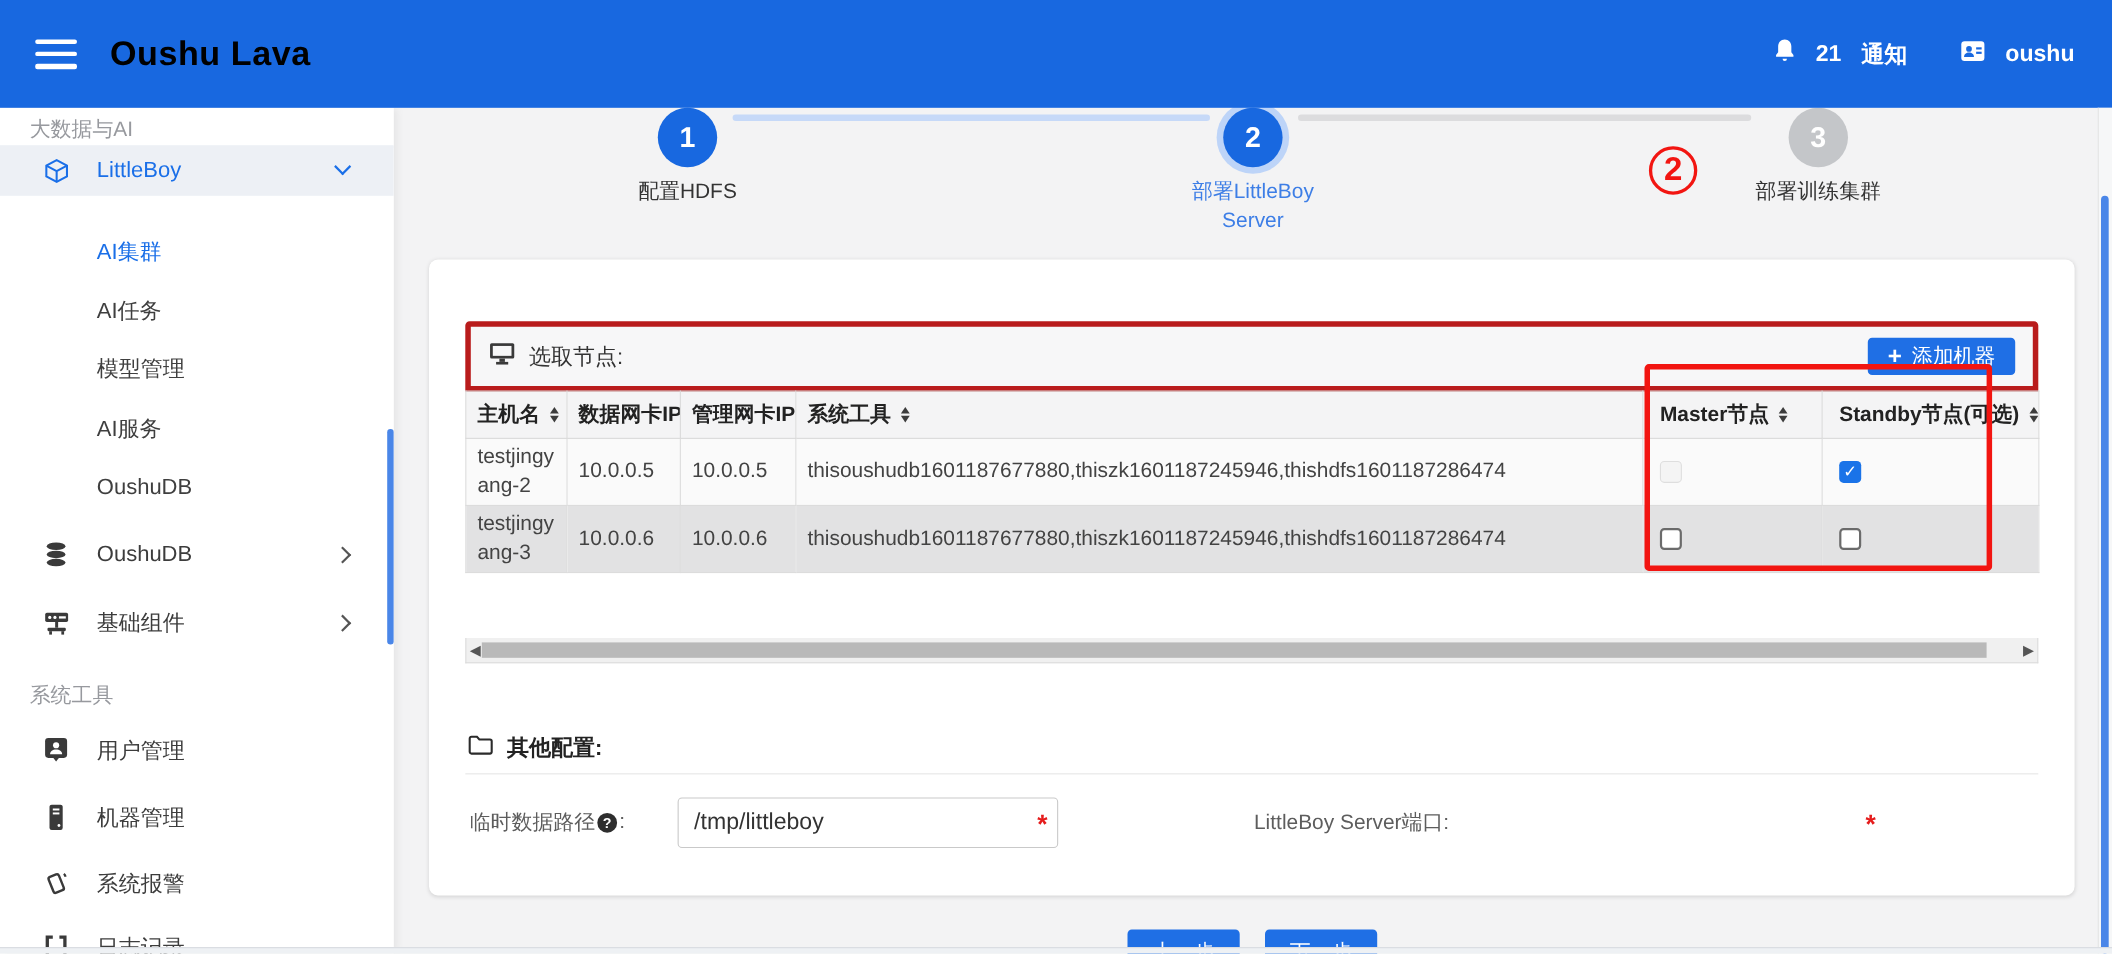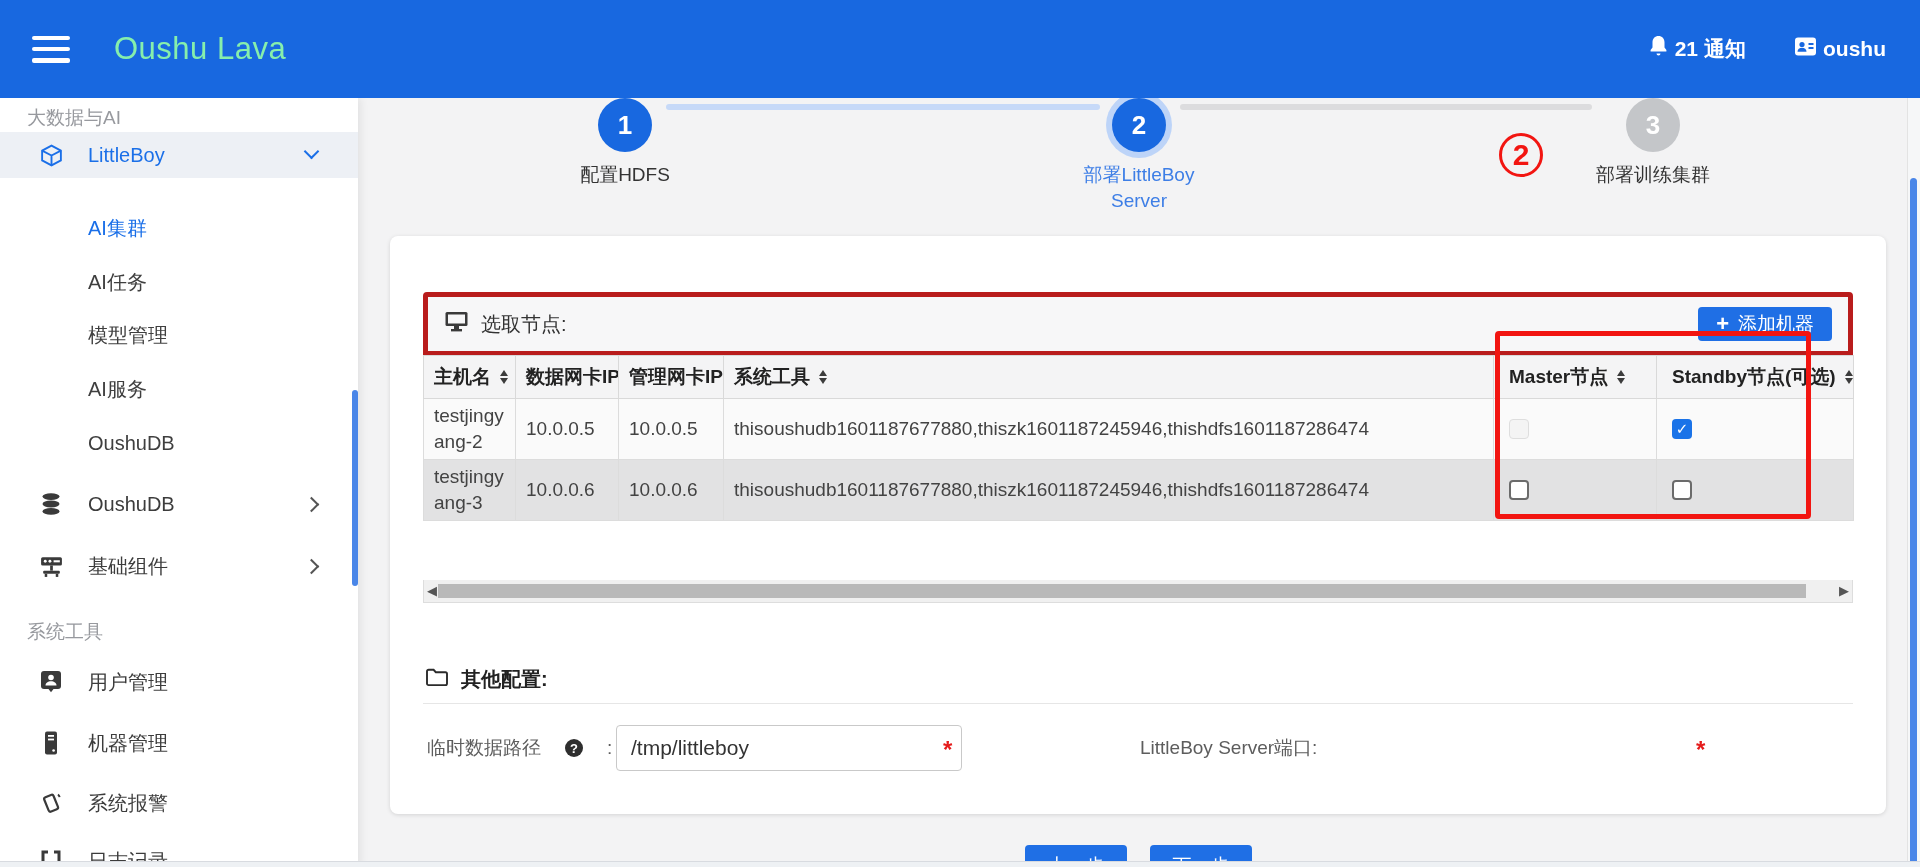--- a/index.html
+++ b/index.html
@@ -4,23 +4,23 @@
 <style>
   * { margin:0; padding:0; box-sizing:border-box; }
   html,body { width:1920px; height:867px; }
   body { font-family:"Liberation Sans","DejaVu Sans",sans-serif; background:#f3f3f4; }
   .screen { position:relative; width:1920px; height:867px; overflow:hidden; background:#f3f3f4; }
 
   
   .topbar { position:absolute; top:0; left:0; width:1920px; height:98px; background:#1868e0; display:flex; align-items:center; z-index:20; }
   .hamburger { margin-left:32px; width:38px; height:27px; display:flex; flex-direction:column; justify-content:space-between; cursor:pointer; }
   .hamburger span { display:block; height:4.5px; background:#fff; border-radius:2px; }
-  .brand { margin-left:44px; color:#86efac; font-size:31px; font-weight:normal; letter-spacing:0.5px; }
+  .brand { margin-left:30px; color:#000000; font-size:31px; font-weight:bold; letter-spacing:0.5px; }
   .topbar-right { position:absolute; right:34px; top:0; height:98px; display:flex; align-items:center; gap:48px; }
-  .tb-group { display:flex; align-items:center; gap:6px; color:#fff; font-size:21px; font-weight:bold; cursor:pointer; }
+  .tb-group { display:flex; align-items:center; gap:18px; color:#fff; font-size:21px; font-weight:bold; cursor:pointer; }
 
   
   .sidebar { position:absolute; top:98px; left:0; width:358px; height:769px; background:#fff; box-shadow:3px 0 8px rgba(0,0,0,0.07); z-index:10; overflow:hidden; }
   .side-row { position:absolute; left:0; width:358px; height:44px; display:flex; align-items:center; cursor:pointer; }
   .side-section { position:absolute; left:0; width:358px; height:32px; display:flex; align-items:center; }
   .side-section .slabel { margin-left:27px; font-size:19px; color:#97999e; }
   .sec-divider { border-bottom:1px solid #ececec; }
   .side-icon { position:absolute; left:38px; width:26px; height:26px; display:flex; align-items:center; justify-content:center; }
   .side-text { position:absolute; left:88px; font-size:20px; color:#3c3c3c; }
   .sub-text { position:absolute; left:88px; font-size:20px; color:#3f3f3f; }
@@ -73,21 +73,21 @@
   .cb.plain { background:#fff; border:2px solid #6b6b6b; }
 
   .hscroll { position:absolute; left:33px; top:344px; width:1430px; height:23px; background:#f0f0f0; border:1px solid #ddd; border-top:none; }
   .hthumb { position:absolute; left:14px; top:4px; width:1368px; height:14px; background:#b9b9b9; cursor:pointer; }
   .harrow { position:absolute; top:3px; font-size:13px; color:#555; cursor:pointer; }
   .harrow.l { left:3px; } .harrow.r { right:3px; }
 
   .othercfg { position:absolute; left:35px; top:430px; display:flex; align-items:center; gap:12px; font-size:20px; font-weight:bold; color:#222; }
   .cfg-divider { position:absolute; left:33px; top:467px; width:1430px; height:1px; background:#e6e6e6; }
 
-  .field-label { position:absolute; top:489px; height:46px; display:flex; align-items:center; gap:24px; font-size:19px; color:#5d5d5d; }
+  .field-label { position:absolute; top:489px; height:46px; display:flex; align-items:center; gap:2px; font-size:19px; color:#5d5d5d; }
   .f1l { left:37px; } .f2l { left:750px; }
   .help-dot { width:18px; height:18px; border-radius:50%; background:#2e2e2e; color:#fff; font-size:13px; font-weight:bold; display:flex; align-items:center; justify-content:center; cursor:pointer; }
   .tinput { position:absolute; top:489px; height:46px; border:1px solid #c9c9c9; border-radius:4px; font-size:21px; color:#333; padding-left:14px; font-family:inherit; background:#fff; }
   .in1 { left:186px; width:346px;margin-left:40px; } .in2 { left:918px; width:365px; }
   .req { position:absolute; top:500px; color:#e51c1c; font-size:24px; font-weight:bold; }
   .req1 { left:553px; } .req2 { left:1306px; }
 
   .navbtn { position:absolute; top:845px; width:102px; height:42px; background:#1f6fe5; color:#fff; border:none; border-radius:4px; font-size:19px; cursor:pointer; font-family:inherit; z-index:6; }
   .btn-prev { left:1025px; } .btn-next { left:1150px; }
 

